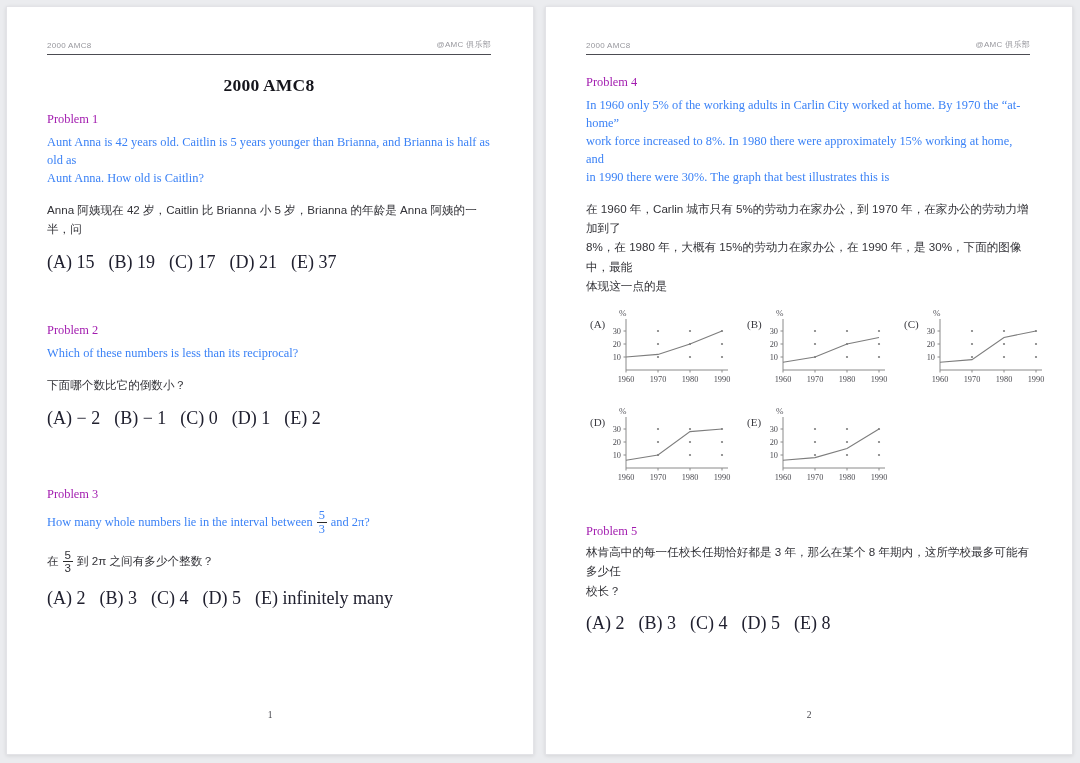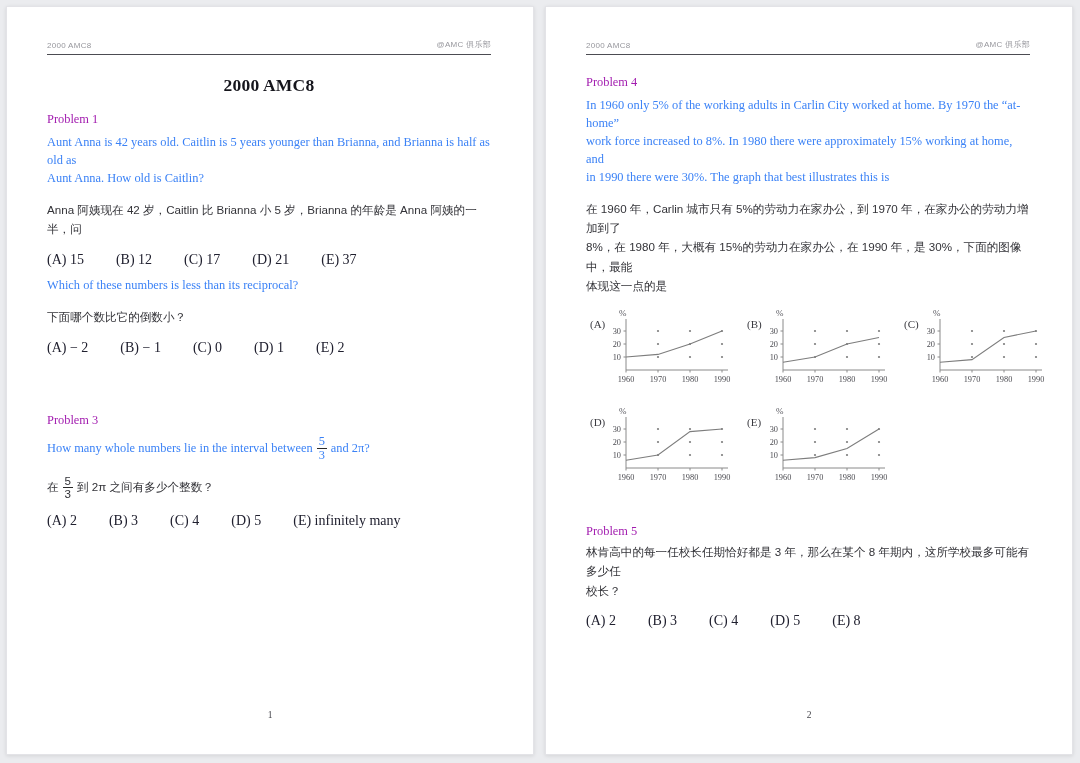--- a/index.html
+++ b/index.html
@@ -21,21 +21,21 @@
     letter-spacing:.3px;padding-bottom:4px;border-bottom:1.6px solid #4c4c52;
   }
   .title{
     text-align:center;font-size:17.5px;font-weight:bold;color:#15151c;
     margin:20px 0 0;letter-spacing:.2px;line-height:1.25;
   }
   .prob-h{color:#a21caf;font-size:12.4px;line-height:1.2;}
   .en{font-size:12.4px;color:#3b82f6;line-height:1.45;margin-top:7px;}
   .en .ln,.zh .ln{display:block;}
   .zh{font-family:Liberation Sans, sans-serif;font-size:11.6px;color:#333338;line-height:1.65;margin-top:3px;}
-  .opts{display:flex;gap:32px;font-size:14px;color:#20202f;margin-top:5px;line-height:1.4;}
+  .opts{display:flex;gap:14px;font-size:18px;color:#20202f;margin-top:5px;line-height:1.4;}
   .frac{display:inline-block;text-align:center;vertical-align:-7px;line-height:1.05;margin:0 4px;}
   .frac .fn{display:block;border-bottom:1px solid #2a2a2a;padding:0 2px;}
   .frac .fd{display:block;}
   .pnum{position:absolute;bottom:34px;left:0;right:0;text-align:center;font-size:9.5px;color:#44444a;}
   
   #prob1 .prob-h{margin-top:15px;}
   #prob2 .prob-h{margin-top:48px;}
   #prob3 .prob-h{margin-top:56px;}
   #prob4 .prob-h{margin-top:20px;}
   #prob5 .prob-h{margin-top:34px;}
@@ -65,28 +65,29 @@
       <div class="prob-h">Problem 1</div>
       <p class="en">
         <span class="ln">Aunt Anna is 42 years old. Caitlin is 5 years younger than Brianna, and Brianna is half as old as</span>
         <span class="ln">Aunt Anna. How old is Caitlin?</span>
       </p>
       <p class="zh">
         <span class="ln">Anna 阿姨现在 42 岁，Caitlin 比 Brianna 小 5 岁，Brianna 的年龄是 Anna 阿姨的一半，问</span>
       </p>
       <div class="opts">
         <span>(A) 15</span>
-        <span>(B) 12</span>
+        <span>(B) 19</span>
         <span>(C) 17</span>
         <span>(D) 21</span>
         <span>(E) 37</span>
       </div>
     </section>
 
     <section id="prob2">
+      <div class="prob-h">Problem 2</div>
       <p class="en">
         <span class="ln">Which of these numbers is less than its reciprocal?</span>
       </p>
       <p class="zh">
         <span class="ln">下面哪个数比它的倒数小？</span>
       </p>
       <div class="opts">
         <span>(A) − 2</span>
         <span>(B) − 1</span>
         <span>(C) 0</span>

